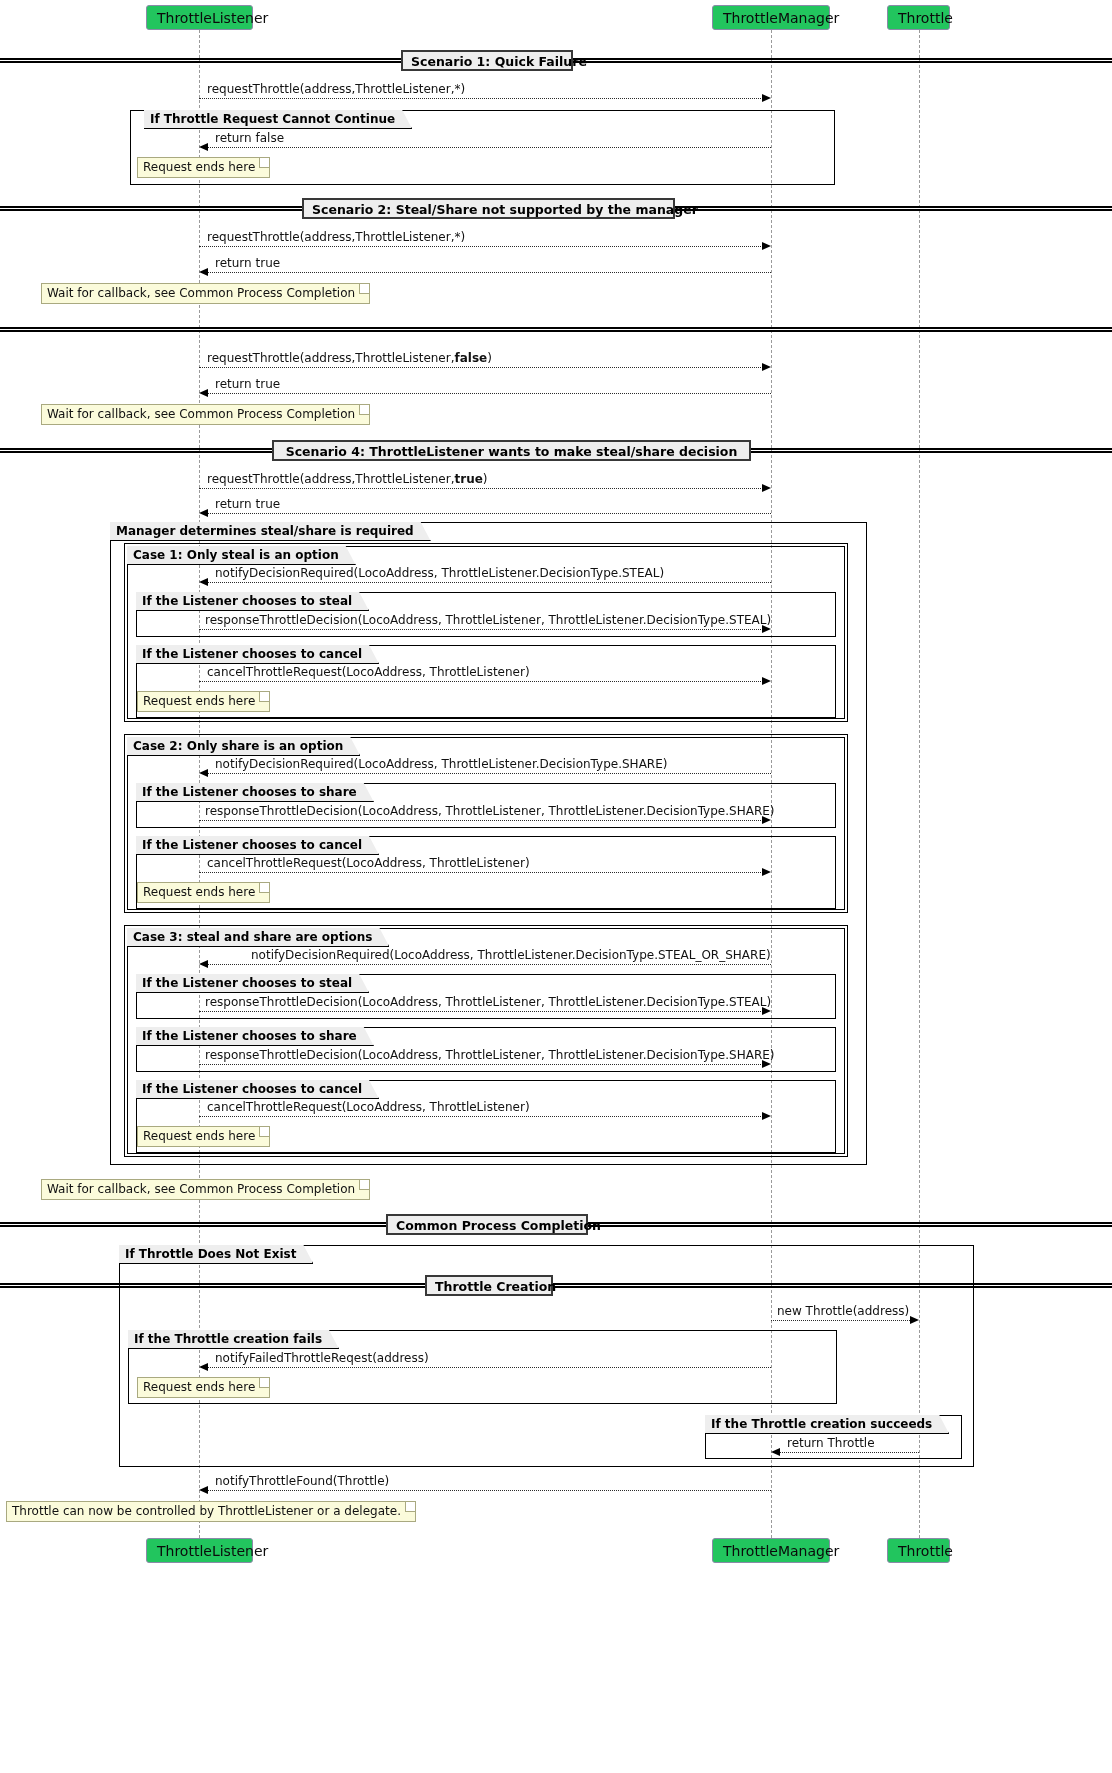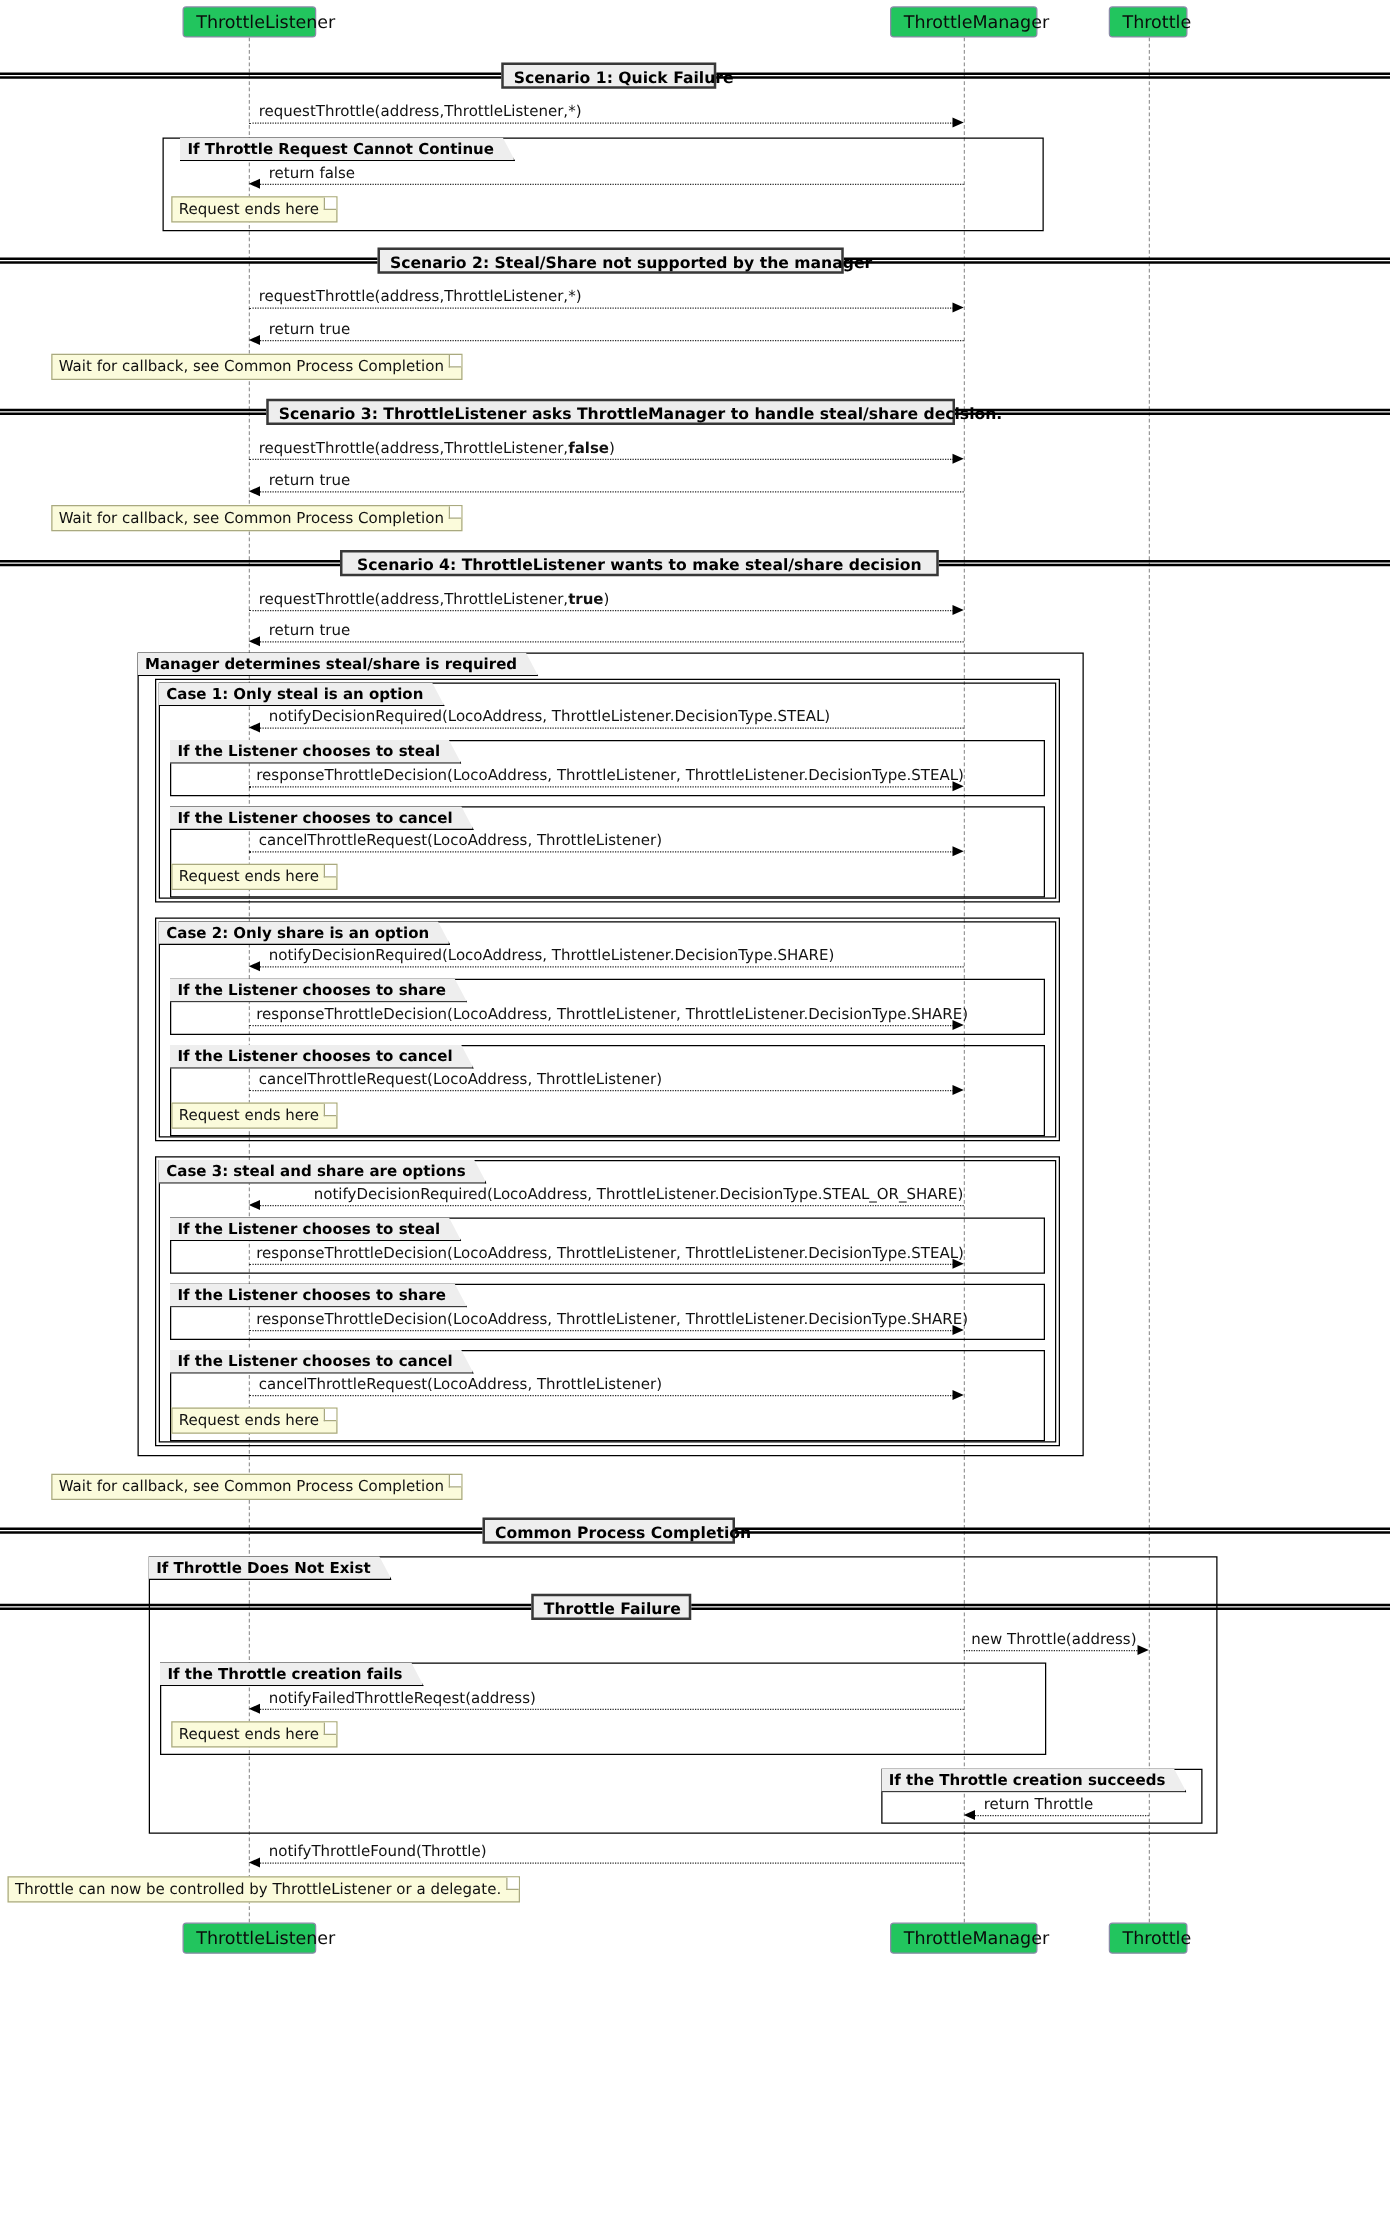--- a/index.html
+++ b/index.html
@@ -176,21 +176,20 @@
   <div class="msg-line" style="left:199px;top:246px;width:564px;"></div>
   <div class="arrow-r" style="left:762px;top:241.5px;"></div>
 
   <div class="msg-label" style="left:215px;top:256px;">return true</div>
   <div class="msg-line" style="left:208px;top:272px;width:563px;"></div>
   <div class="arrow-l" style="left:199px;top:267.5px;"></div>
 
   <div class="note" style="left:41px;top:283px;">Wait for callback, see Common Process Completion</div>
 
   <div class="divider-rule" style="top:327px;"></div>
-  <div class="divider-label" style="left:213px;top:319px;width:551px;">Scenario 3: ThrottleListener asks ThrottleManager to handle steal/share decision.</div>
 
   <div class="msg-label" style="left:207px;top:351px;">
     <span>requestThrottle(address,ThrottleListener,</span><b>false</b><span>)</span>
   </div>
   <div class="msg-line" style="left:199px;top:367px;width:564px;"></div>
   <div class="arrow-r" style="left:762px;top:362.5px;"></div>
 
   <div class="msg-label" style="left:215px;top:377px;">return true</div>
   <div class="msg-line" style="left:208px;top:393px;width:563px;"></div>
   <div class="arrow-l" style="left:199px;top:388.5px;"></div>
@@ -281,21 +280,21 @@
 
   <div class="note" style="left:41px;top:1179px;">Wait for callback, see Common Process Completion</div>
 
   <div class="divider-rule" style="top:1222px;"></div>
   <div class="divider-label" style="left:386px;top:1214px;width:202px;">Common Process Completion</div>
 
   <div class="frame" style="left:119px;top:1245px;width:855px;height:222px;"></div>
   <div class="frame-label" style="left:119px;top:1245px;">If Throttle Does Not Exist</div>
 
   <div class="divider-rule" style="top:1283px;"></div>
-  <div class="divider-label" style="left:425px;top:1275px;width:128px;">Throttle Failure</div>
+  <div class="divider-label" style="left:425px;top:1275px;width:128px;">Throttle Creation</div>
 
   <div class="msg-label" style="left:777px;top:1304px;">new Throttle(address)</div>
   <div class="msg-line" style="left:771px;top:1320px;width:141px;"></div>
   <div class="arrow-r" style="left:910px;top:1315.5px;"></div>
 
   <div class="frame" style="left:128px;top:1330px;width:709px;height:74px;"></div>
   <div class="frame-label" style="left:128px;top:1330px;">If the Throttle creation fails</div>
   <div class="msg-label" style="left:215px;top:1351px;">notifyFailedThrottleReqest(address)</div>
   <div class="msg-line" style="left:208px;top:1367px;width:563px;"></div>
   <div class="arrow-l" style="left:199px;top:1362.5px;"></div>

